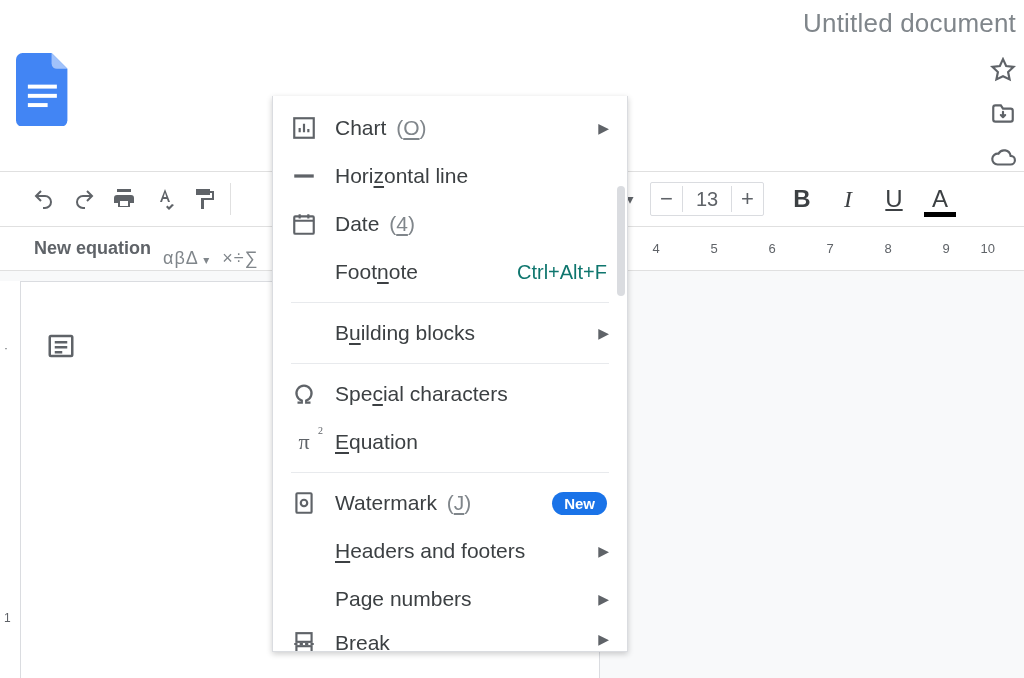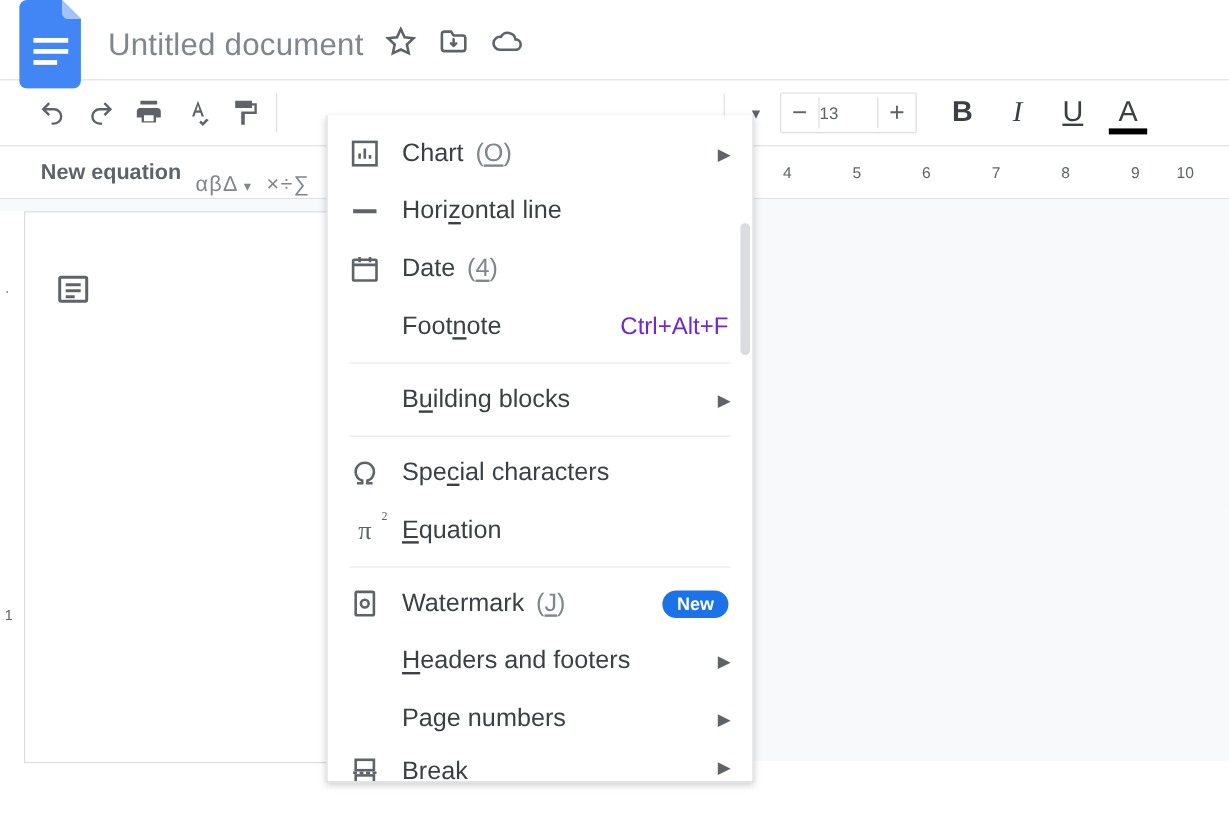--- a/index.html
+++ b/index.html
@@ -12,21 +12,21 @@
   
   .titlebar {
     display: flex; align-items: center;
     padding: 8px 8px 0 16px; gap: 12px;
   }
   .docs-logo {
     width: 58px; height: 58px; border-radius: 4px;
     display:flex; align-items:center; justify-content:center;
   }
   .title-area { display:flex; flex-direction:column; gap:0; flex:1; }
-  .title-line { display:flex; align-items:flex-start; gap:18px; padding-left:4px;}
+  .title-line { display:flex; align-items:flex-end; gap:18px; padding-left:4px;flex-direction:column;}
   .doc-title { font-size: 26px; color:#80868b; letter-spacing:.2px;}
   .titlebar .ticon { width:26px; height:26px; color:#5f6368; display:flex; align-items:center; justify-content:center; cursor:pointer;}
   .titlebar .ticon svg { width:100%; height:100%; }
 
   
   .menubar {
     display:flex; align-items:center; gap:0;
     padding: 2px 0 6px 0;
   }
   .menubar .mitem {
@@ -52,21 +52,21 @@
   .tb-btn svg { width:24px; height:24px; }
   .tb-sep { width:1px; background:#e0e0e0; height:32px; margin:0 6px; }
   .tb-spacer { flex:0 0 360px; }  
   .font-sz {
     display:flex; align-items:center; border:1px solid #dadce0; height:34px;
     border-radius:2px;
   }
   .font-sz .pm { width:32px; text-align:center; font-size:22px; color:#5f6368; cursor:pointer;
     border-right:1px solid #dadce0; border-left:1px solid #dadce0;}
   .font-sz .pm:first-child{border-left:none;}
-  .font-sz .val { width:48px; text-align:left; font-size:14px; }
+  .font-sz .val { width:48px; text-align:center; font-size:20px; }
   .fmt-group { display:flex; gap:18px; margin-left:24px; align-items:center;}
   .fmt { font-size:24px; color:#3c4043; cursor:pointer; width:28px; text-align:center;}
   .fmt.b{font-weight:700;}
   .fmt.i{font-style:italic; font-family:Georgia,serif;}
   .fmt.u{text-decoration:underline;}
   .fmt.a{ position:relative;}
   .fmt.a::after{content:""; position:absolute; left:-2px; right:-2px; bottom:-4px; height:5px; background:#000;}
 
   
   .eqbar {
@@ -123,21 +123,21 @@
   .mi {
     display:flex; align-items:center; gap:18px;
     padding: 11px 20px 11px 18px;
     font-size:21px; color:#3c4043; cursor:pointer;
     position:relative;
   }
   .mi .mico { width:26px; height:26px; color:#5f6368; flex:none; display:flex;align-items:center;justify-content:center;}
   .mi .mico.blank{visibility:hidden;}
   .mi .mico svg{width:100%;height:100%;}
   .mi .lbl .u{ text-decoration: underline; text-underline-offset:3px;}
-  .mi .shortcut{ margin-left:auto; color:#6d28d9; font-size:20px;}
+  .mi .shortcut{ margin-left:auto; color:#0f766e; font-size:20px;}
   .mi .hint{ color:#80868b; margin-left:4px;}
   .mi .sub{ position:absolute; right:18px; color:#5f6368; font-size:14px;}
   .mi .sub::before{content:"▶";}
   .mi .newpill{
     margin-left:auto; background:#1a73e8; color:#fff; font-size:15px; font-weight:600;
     padding:3px 12px; border-radius:14px;
   }
   .menu-sep{
     height:1px; background:#e8eaed; margin:6px 18px;
   }

